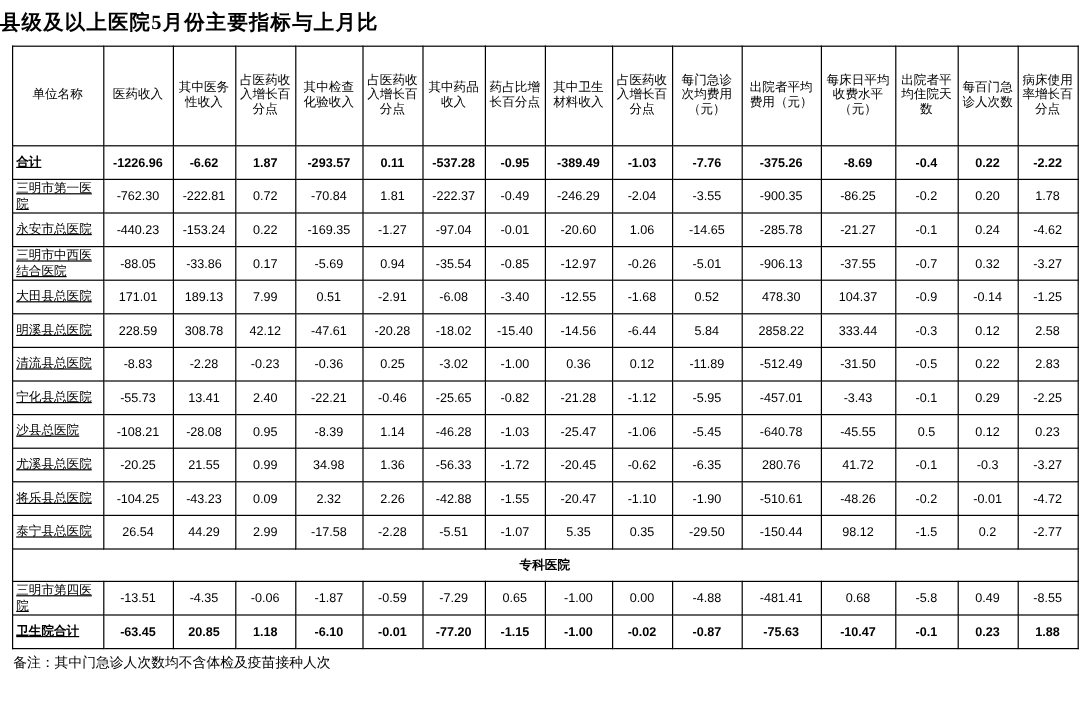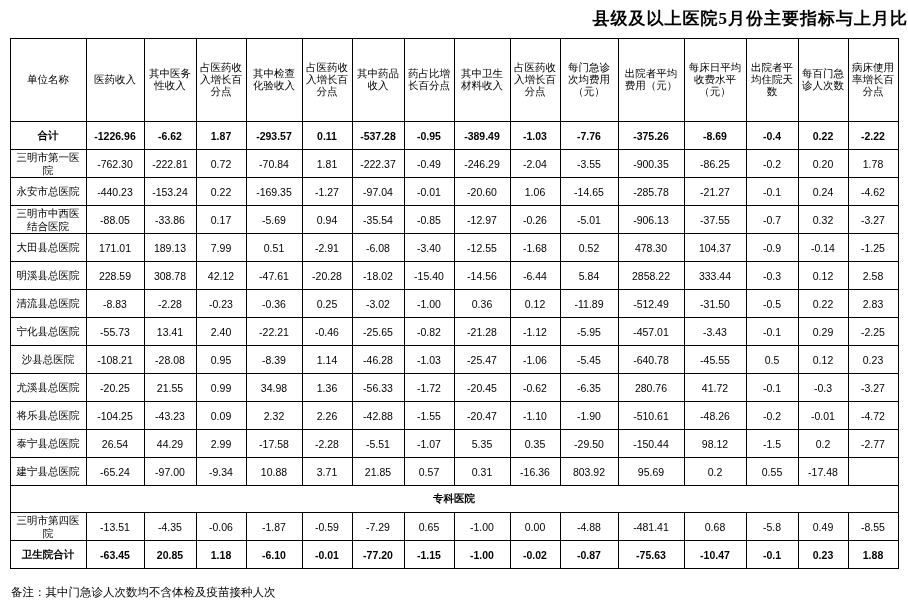--- a/index.html
+++ b/index.html
@@ -14,21 +14,21 @@
     color: #000000;
     overflow: hidden;
   }
   .page {
     width: 908px;
     height: 606px;
     position: relative;
     box-sizing: border-box;
   }
   .title {
-    text-align: right;
+    text-align: left;
     font-size: 17px;
     font-weight: bold;
     font-family: "Liberation Serif", serif;
     letter-spacing: 1px;
     padding-top: 7px;
     padding-bottom: 8px;
   }
   table.main {
     border-collapse: collapse;
     margin: 0 auto;
@@ -43,41 +43,42 @@
     vertical-align: middle;
   }
   thead th {
     font-weight: normal;
     text-align: center;
     height: 82px;
     line-height: 1.12;
     font-size: 11px;
   }
   .rowlabel {
-    text-align: center;
+    text-align: left;
     font-size: 11px;
     line-height: 1.15;
+    text-decoration: underline;
   }
   .num {
     text-align: center;
     font-size: 11px;
     height: 27px;
   }
   .bold td { font-weight: bold; }
   .bold .rowlabel { font-weight: bold; }
   .sectionhead td {
     text-align: center;
     font-weight: bold;
     font-size: 11px;
     height: 26px;
     padding-left: 6px;
   }
   .note {
     width: 888px;
-    margin: 12px auto;
+    margin: 0 auto;
     font-size: 11.5px;
     padding-top: 4px;
     padding-left: 2px;
     font-family: Liberation Serif, serif;
   }
 </style>
 </head>
 <body>
 
 <div class="page">
@@ -334,38 +335,20 @@
           <td class="num">-1.07</td>
           <td class="num">5.35</td>
           <td class="num">0.35</td>
           <td class="num">-29.50</td>
           <td class="num">-150.44</td>
           <td class="num">98.12</td>
           <td class="num">-1.5</td>
           <td class="num">0.2</td>
           <td class="num">-2.77</td>
         </tr>
-        <tr>
-          <td class="rowlabel">建宁县总医院</td>
-          <td class="num">-65.24</td>
-          <td class="num">-97.00</td>
-          <td class="num">-9.34</td>
-          <td class="num">10.88</td>
-          <td class="num">3.71</td>
-          <td class="num">21.85</td>
-          <td class="num">0.57</td>
-          <td class="num">0.31</td>
-          <td class="num">-16.36</td>
-          <td class="num">803.92</td>
-          <td class="num">95.69</td>
-          <td class="num">0.2</td>
-          <td class="num">0.55</td>
-          <td class="num">-17.48</td>
-          <td class="num"></td>
-        </tr>
         <tr class="sectionhead">
           <td colspan="16">专科医院</td>
         </tr>
         <tr>
           <td class="rowlabel">三明市第四医院</td>
           <td class="num">-13.51</td>
           <td class="num">-4.35</td>
           <td class="num">-0.06</td>
           <td class="num">-1.87</td>
           <td class="num">-0.59</td>

